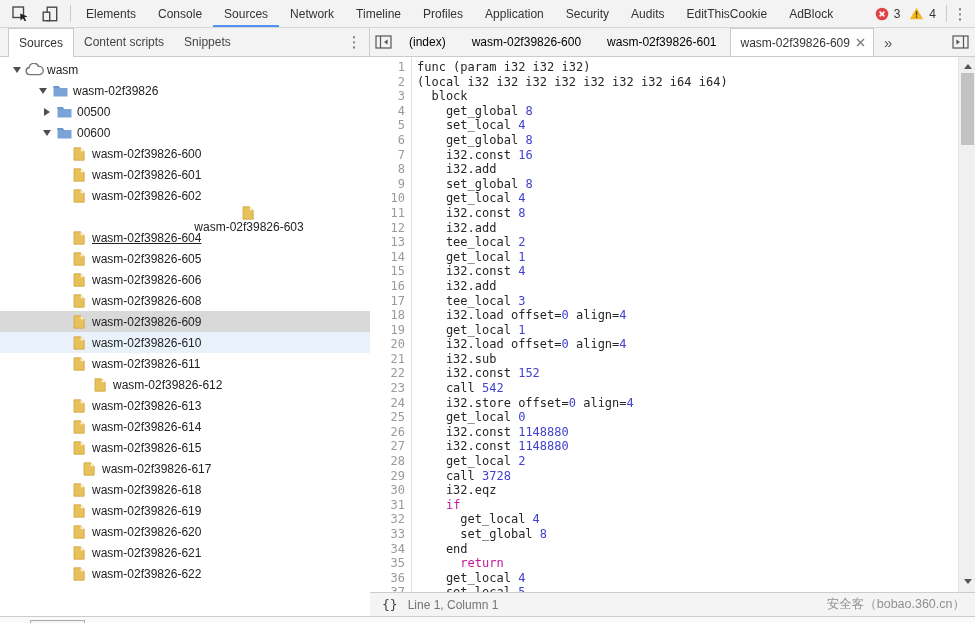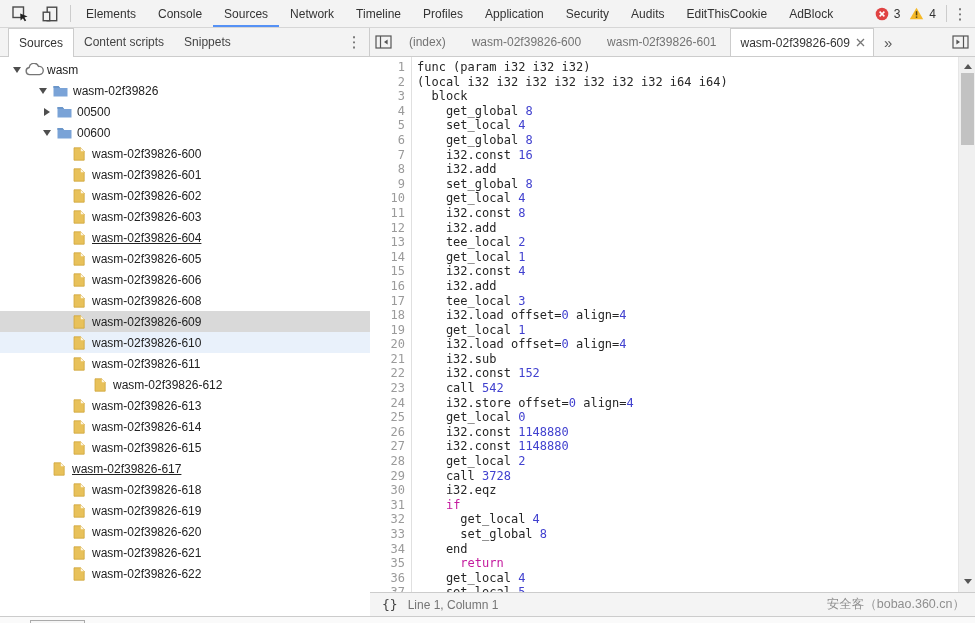--- a/index.html
+++ b/index.html
@@ -20,21 +20,21 @@
   .kebab { width:18px; height:20px; display:flex; align-items:center; justify-content:center; color:#5a5a5a; font-size:15px; letter-spacing:0; cursor:pointer; }
 
   
   .row2 { position:absolute; top:28px; left:0; right:0; height:29px; display:flex; }
   .nav-tabbar { width:370px; background:#f3f3f3; border-bottom:1px solid #ccc; border-right:1px solid #ccc; display:flex; align-items:stretch; position:relative; }
   .ntab { padding:0 10px; display:flex; align-items:center; color:#444; cursor:pointer; margin-top:0; }
   .ntab.active { background:#fff; border:1px solid #ccc; border-bottom:none; margin-left:8px; color:#333; position:relative; top:0; height:29px; }
   .nav-menu { position:absolute; right:6px; top:4px; }
   .file-tabbar { flex:1; background:#f3f3f3; border-bottom:1px solid #ccc; display:flex; align-items:stretch; position:relative; }
   .icon-btn { width:26px; display:flex; align-items:center; justify-content:center; cursor:pointer; }
-  .ftab { display:flex; align-items:center; padding:0 13px; color:#737373; cursor:pointer; white-space:nowrap; }
+  .ftab { display:flex; align-items:center; padding:0 13px; color:#000000; cursor:pointer; white-space:nowrap; }
   .ftab.active { background:#fff; border:1px solid #ccc; border-bottom:none; color:#333; padding:0 8px 0 10px; }
   .ftab .close-x { margin-left:6px; display:flex; align-items:center; }
   .more-tabs { display:flex; align-items:center; padding:0 10px; color:#555; font-size:15px; cursor:pointer; }
   .ft-spacer { flex:1; }
 
   
   .sidebar { position:absolute; top:57px; left:0; width:442px; height:559px; background:#fff; border-right:1px solid #ccc; overflow:hidden; }
   .tree { padding-top:2px; }
   .tree-row { height:21px; display:flex; align-items:center; cursor:pointer; white-space:nowrap; color:#222; }
   .tree-row.selected { background:var(--selected-gray); }
@@ -254,21 +254,21 @@
       <div class="tree-row" style="padding-left: 55px;">
         <span class="tw-arrow"></span>
         <span class="tw-icon">
           <svg width="12" height="14" viewBox="0 0 12 14">
             <path d="M1 0.8 h6.8 l3.4 3.4 v9 H1 Z" fill="#e8c15a" stroke="#d0a63e" stroke-width="0.8"></path>
             <path d="M7.8 0.8 l3.4 3.4 h-3.4 Z" fill="#fdf6e2"></path>
           </svg>
         </span>
         <span class="tw-label">wasm-02f39826-602</span>
       </div>
-      <div class="tree-row" style="padding-left: 55px;">
+      <div class="tree-row" style="padding-left: 55px; flex-direction: column;">
         <span class="tw-arrow"></span>
         <span class="tw-icon">
           <svg width="12" height="14" viewBox="0 0 12 14">
             <path d="M1 0.8 h6.8 l3.4 3.4 v9 H1 Z" fill="#e8c15a" stroke="#d0a63e" stroke-width="0.8"></path>
             <path d="M7.8 0.8 l3.4 3.4 h-3.4 Z" fill="#fdf6e2"></path>
           </svg>
         </span>
         <span class="tw-label">wasm-02f39826-603</span>
       </div>
       <div class="tree-row" style="padding-left: 55px; text-decoration: underline;">
@@ -374,21 +374,21 @@
       <div class="tree-row" style="padding-left: 55px;">
         <span class="tw-arrow"></span>
         <span class="tw-icon">
           <svg width="12" height="14" viewBox="0 0 12 14">
             <path d="M1 0.8 h6.8 l3.4 3.4 v9 H1 Z" fill="#e8c15a" stroke="#d0a63e" stroke-width="0.8"></path>
             <path d="M7.8 0.8 l3.4 3.4 h-3.4 Z" fill="#fdf6e2"></path>
           </svg>
         </span>
         <span class="tw-label">wasm-02f39826-615</span>
       </div>
-      <div class="tree-row" style="padding-left: 35px; text-decoration: underline;">
+      <div class="tree-row" style="padding-left: 65px;">
         <span class="tw-arrow"></span>
         <span class="tw-icon">
           <svg width="12" height="14" viewBox="0 0 12 14">
             <path d="M1 0.8 h6.8 l3.4 3.4 v9 H1 Z" fill="#e8c15a" stroke="#d0a63e" stroke-width="0.8"></path>
             <path d="M7.8 0.8 l3.4 3.4 h-3.4 Z" fill="#fdf6e2"></path>
           </svg>
         </span>
         <span class="tw-label">wasm-02f39826-617</span>
       </div>
       <div class="tree-row" style="padding-left: 55px;">

